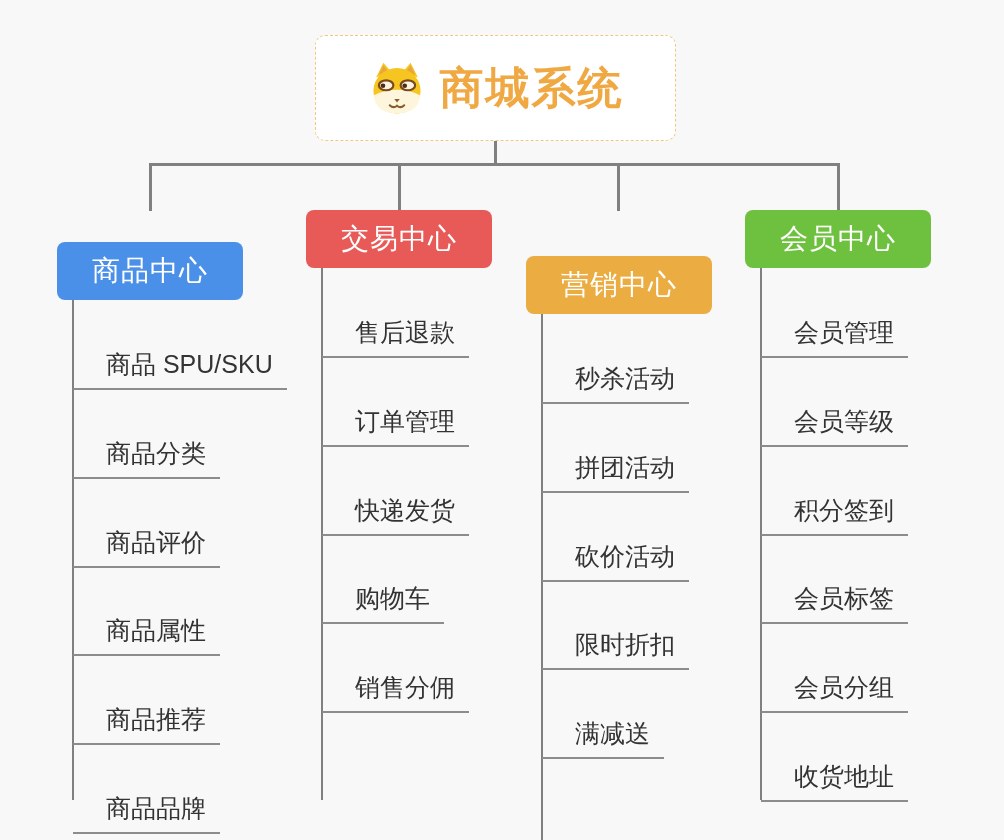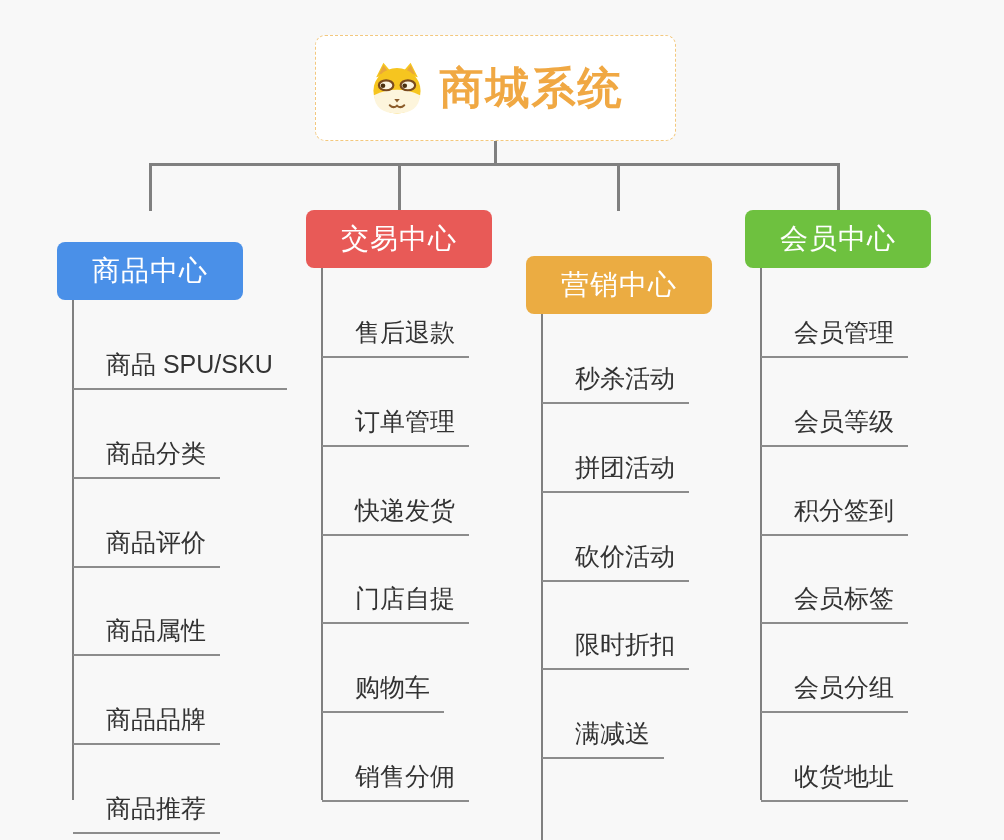--- a/index.html
+++ b/index.html
@@ -120,45 +120,42 @@
       <div class="leaf">
           <span class="leaf-label">商品分类</span>
         </div>
       <div class="leaf">
           <span class="leaf-label">商品评价</span>
         </div>
       <div class="leaf">
           <span class="leaf-label">商品属性</span>
         </div>
       <div class="leaf">
+          <span class="leaf-label">商品推荐</span>
+        </div>
+      <div class="leaf">
           <span class="leaf-label">商品品牌</span>
-        </div>
-      <div class="leaf">
-          <span class="leaf-label">商品推荐</span>
         </div>
     </div>
   </div>
 
   <div class="column column-2">
     <div class="branch-header" style="background-color: rgb(232, 90, 87);">交易中心</div>
     <div class="vline"></div>
     <div class="leaves">
       <div class="leaf">
           <span class="leaf-label">售后退款</span>
         </div>
       <div class="leaf">
           <span class="leaf-label">订单管理</span>
         </div>
       <div class="leaf">
           <span class="leaf-label">快递发货</span>
         </div>
       <div class="leaf">
-          <span class="leaf-label">门店自提</span>
-        </div>
-      <div class="leaf">
           <span class="leaf-label">购物车</span>
         </div>
       <div class="leaf">
           <span class="leaf-label">销售分佣</span>
         </div>
     </div>
   </div>
 
   <div class="column column-3">
     <div class="branch-header" style="background-color: rgb(235, 172, 66);">营销中心</div>

